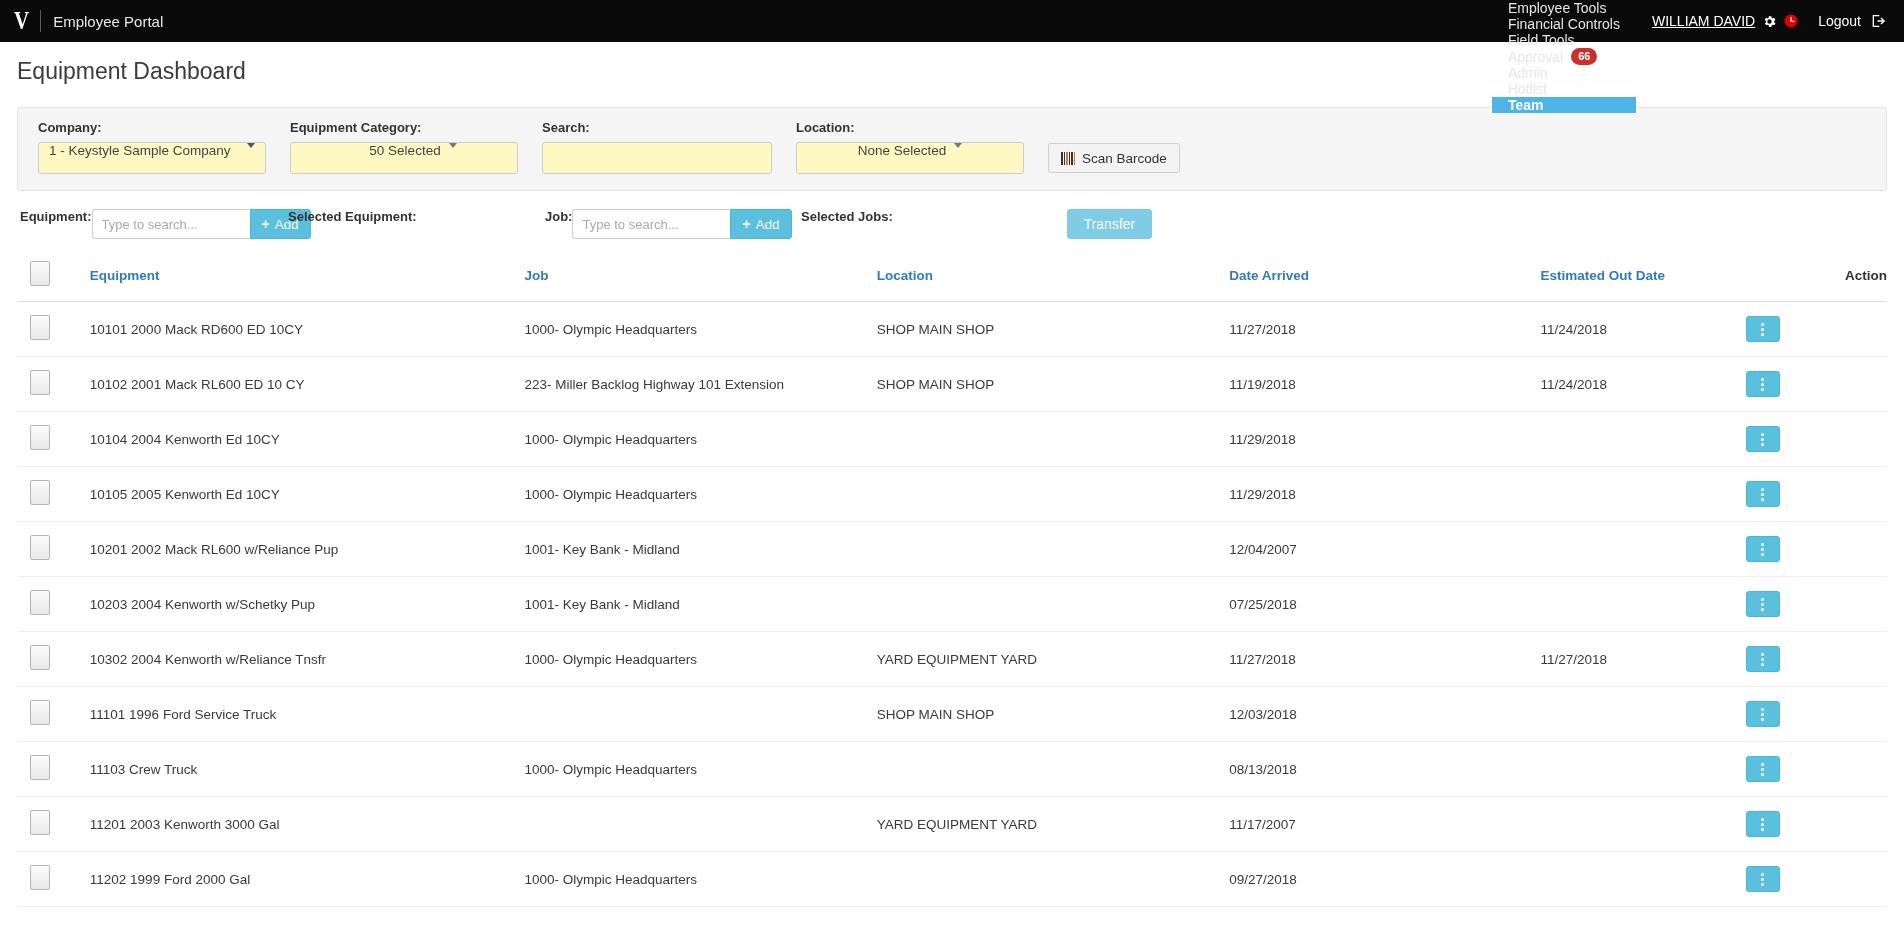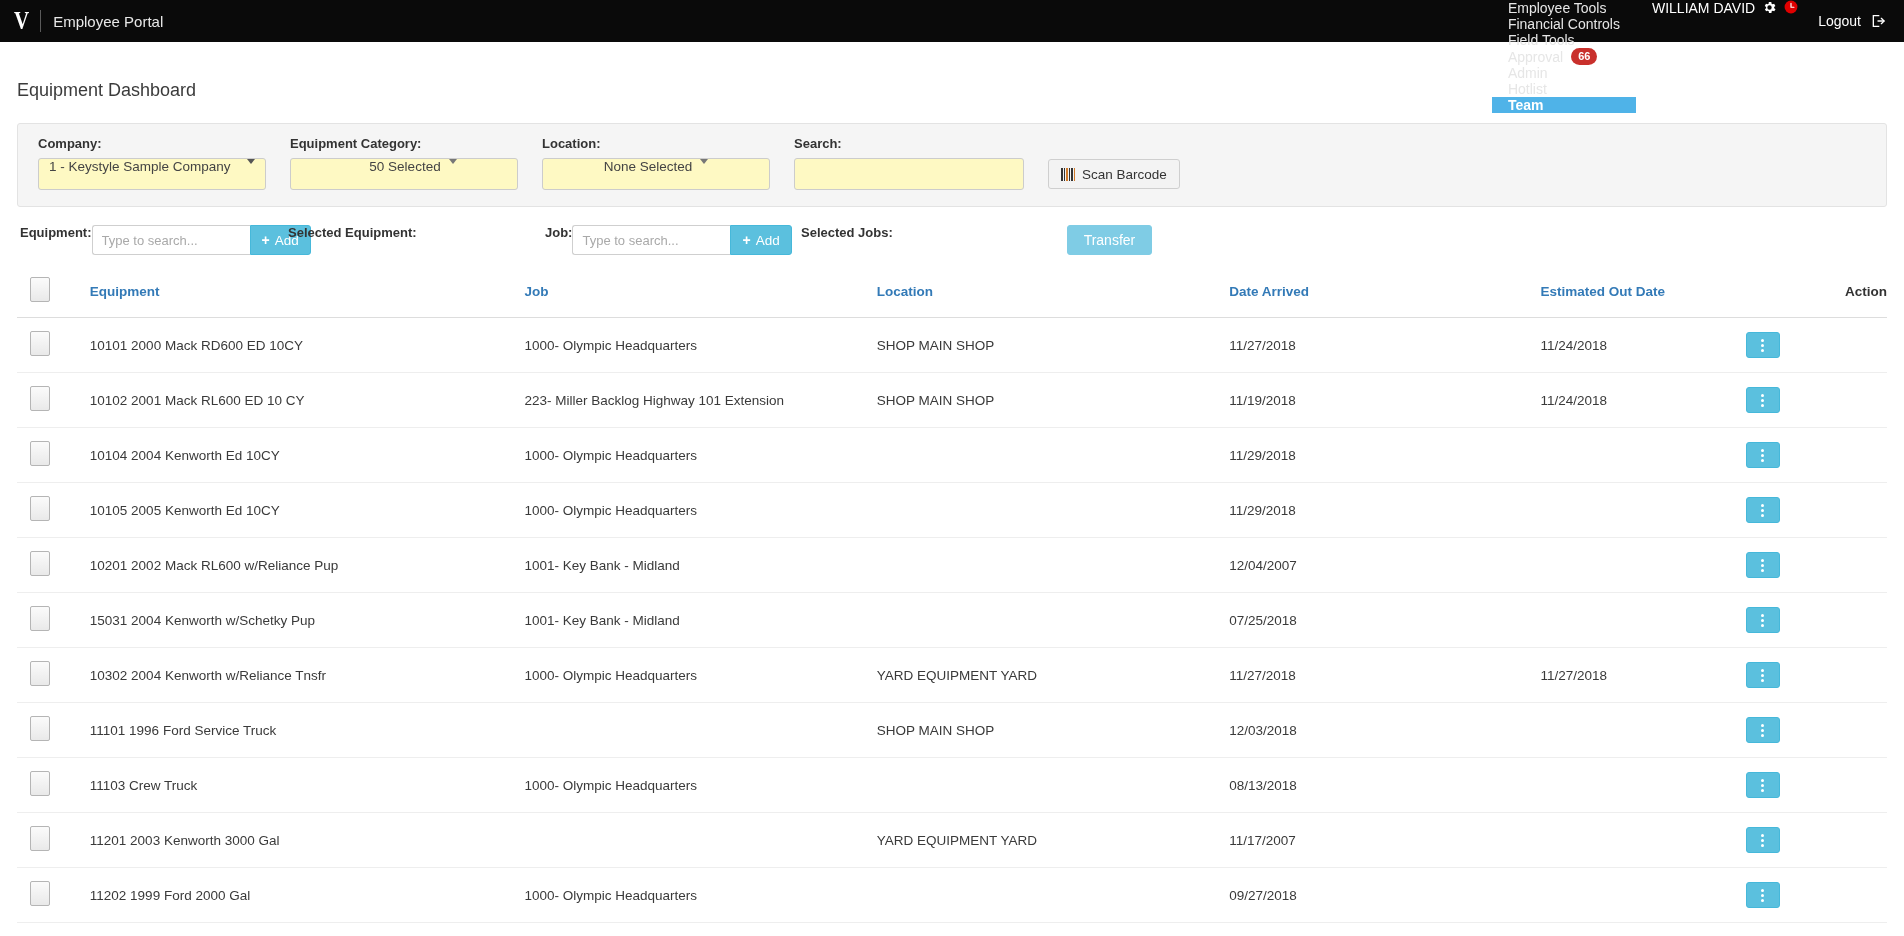--- a/index.html
+++ b/index.html
@@ -59,33 +59,33 @@
     display: inline-block;
     background: #c9302c;
     color: #fff;
     font-size: 11px;
     font-weight: bold;
     border-radius: 10px;
     padding: 2px 7px;
     margin-left: 8px;
     line-height: 1.2;
   }
-  .nav-user { display: flex; padding: 0 10px 0 16px; gap: 7px; }
+  .nav-user { display: flex; align-items: center; padding: 0 10px 0 16px; gap: 7px; text-decoration: underline; }
   .icon-gear { width: 15px; height: 15px; display: inline-block; }
   .icon-clock { width: 14px; height: 14px; display: inline-block; }
   .icon-logout { width: 16px; height: 16px; display: inline-block; }
   .nav-logout { display: flex; align-items: center; padding: 0 18px 0 10px; gap: 9px; cursor: pointer; }
 
   
   .page { padding: 0 17px; }
   .page-title {
-    font-size: 18px;
+    font-size: 23px;
     font-weight: normal;
     color: #3b3b3b;
-    margin: 38px 0 22px 0;
+    margin: 16px 0 22px 0;
   }
 
   
   .filter-panel {
     background: #f5f5f5;
     border: 1px solid #e3e3e3;
     border-radius: 3px;
     padding: 12px 20px 16px 20px;
     display: flex;
     align-items: flex-end;
@@ -330,31 +330,31 @@
 
     <div class="fgroup">
       <label class="flabel">Equipment Category:</label>
       <div class="multi-box multi-cat">
         <span>50 Selected</span>
         <span class="caret-sm"></span>
       </div>
     </div>
 
     <div class="fgroup">
+      <label class="flabel">Search:</label>
+      <div class="input-box search-input">
+        <input type="text" value="" style="">
+      </div>
+    </div>
+
+    <div class="fgroup">
       <label class="flabel">Location:</label>
       <div class="multi-box multi-loc">
         <span>None Selected</span>
         <span class="caret-sm"></span>
-      </div>
-    </div>
-
-    <div class="fgroup">
-      <label class="flabel">Search:</label>
-      <div class="input-box search-input">
-        <input type="text" value="" style="">
       </div>
     </div>
 
     <div class="fgroup">
       <div class="btn-scan">
         <span class="barcode">
           <i></i>
             <i class="thin"></i>
             <i class="orange"></i>
             <i class="thin"></i>
@@ -494,21 +494,21 @@
             <td class="c-act">
               <div class="btn-kebab">
                 <span></span>
                 <span></span>
                 <span></span>
               </div>
             </td>
           </tr>
           <tr>
             <td class="c-check"><span class="chk"></span></td>
-            <td class="c-equip">15031 2004 Kenworth w/Schetky Pup</td>
+            <td class="c-equip">10203 2004 Kenworth w/Schetky Pup</td>
             <td class="c-job">1001- Key Bank - Midland</td>
             <td class="c-loc"></td>
             <td class="c-date">07/25/2018</td>
             <td class="c-est"></td>
             <td class="c-act">
               <div class="btn-kebab">
                 <span></span>
                 <span></span>
                 <span></span>
               </div>

